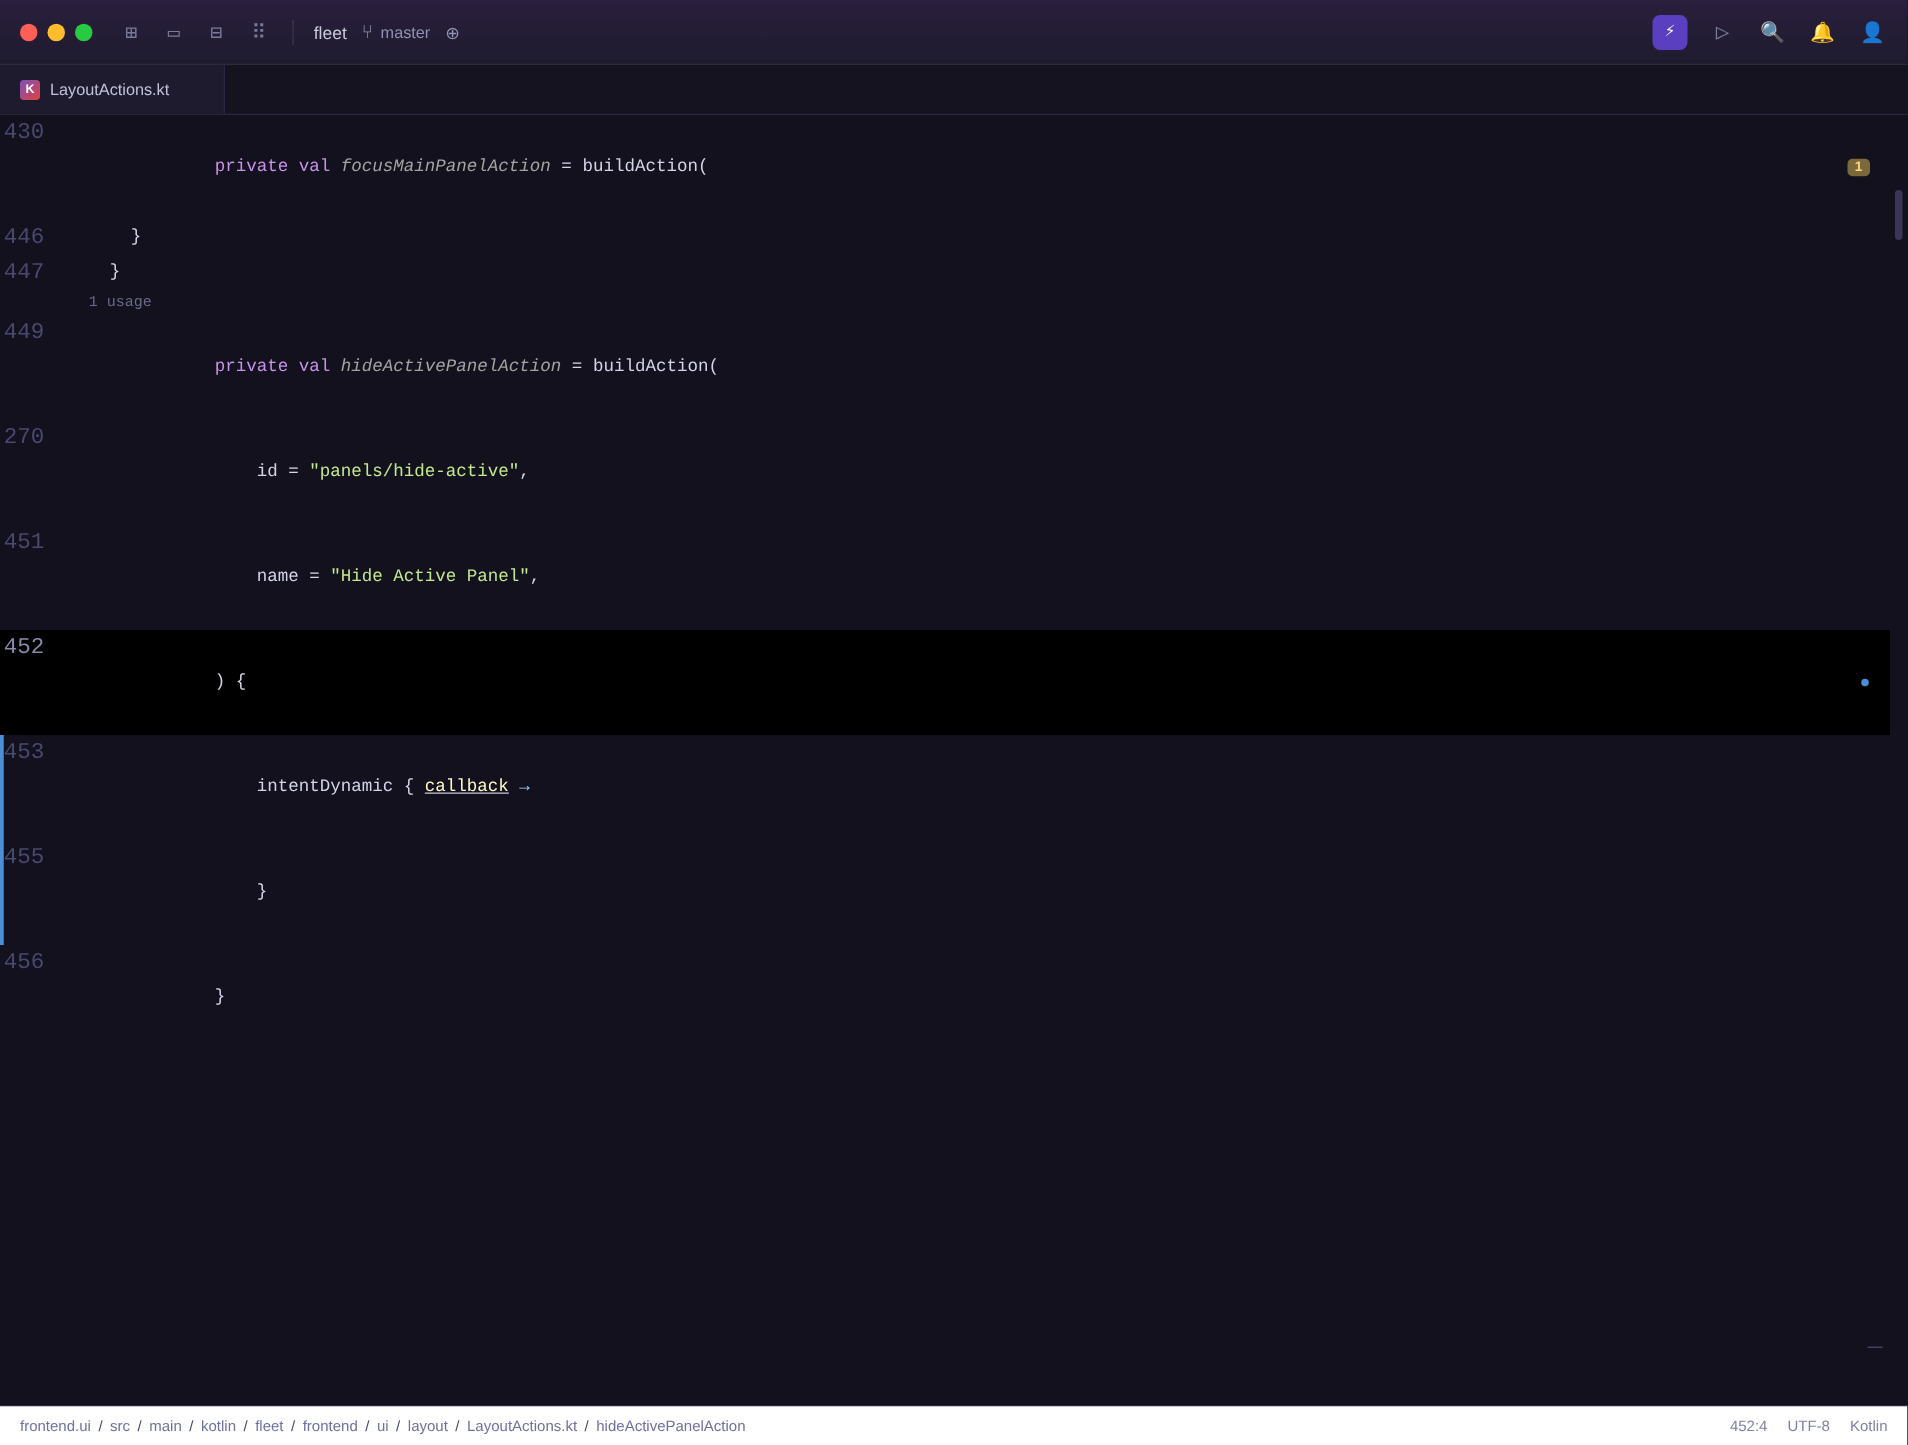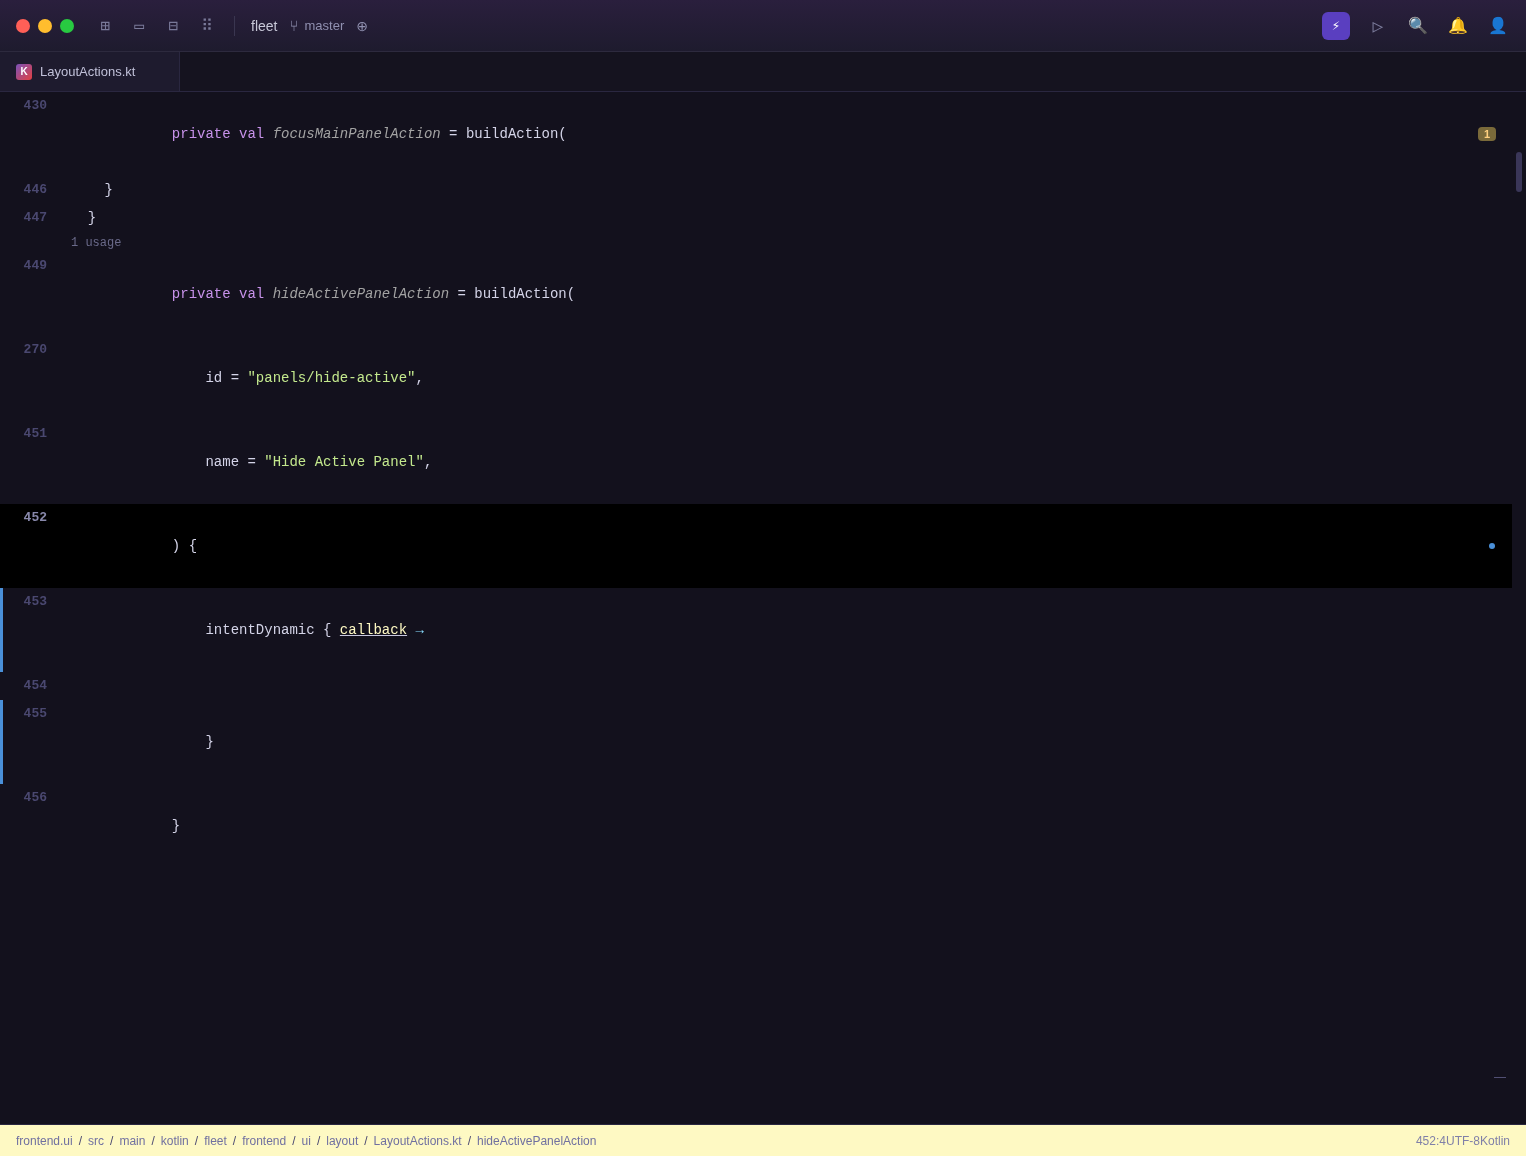--- a/index.html
+++ b/index.html
@@ -181,27 +181,25 @@
     }
 
     .code-line.active-line {
       background: #000000;
     }
 
     .line-number {
       width: 64px;
       min-width: 64px;
       color: #4a4870;
-      font-size: 13px;
+      font-size: 18px;
       line-height: 28px;
-      text-align: right;
       padding-right: 20px;
       user-select: none;
       flex-shrink: 0;
-      font-weight: bold;
     }
 
     .code-line.active-line .line-number {
       color: #8888aa;
     }
 
     .line-content {
       flex: 1;
       font-size: 14px;
       line-height: 28px;
@@ -251,21 +249,21 @@
     
     .scrollbar-area {
       width: 14px;
       background: #13111d;
       flex-shrink: 0;
     }
 
     
     .statusbar {
       height: 32px;
-      background: #fef9c3;
+      background: #ffffff;
       display: flex;
       align-items: center;
       padding: 0 16px;
       gap: 6px;
       flex-shrink: 0;
       border-top: 1px solid #2a2740;
     }
 
     .statusbar-text {
       color: #7070a0;
@@ -276,21 +274,21 @@
     .statusbar-sep {
       color: #4a4870;
       font-family: -apple-system, sans-serif;
       font-size: 12px;
     }
 
     .statusbar-right {
       margin-left: auto;
       display: flex;
       align-items: center;
-      gap: 0;
+      gap: 16px;
     }
 
     .statusbar-right-text {
       color: #8080a8;
       font-family: -apple-system, sans-serif;
       font-size: 12px;
     }
 
     
     .scrollbar-thumb {
@@ -426,25 +424,20 @@
         </div>
 
         <div class="code-line">
           <div class="left-bar-indicator blue"></div>
           <div class="line-number">453</div>
           <div class="line-content">
             <span class="normal">    intentDynamic { </span><span class="callback-underline">callback</span><span class="arrow"> →</span>
           </div>
         </div>
 
-        <div class="code-line">
-          <div class="left-bar-indicator"></div>
-          <div class="line-number">454</div>
-          <div class="line-content"></div>
-        </div>
 
         <div class="code-line">
           <div class="left-bar-indicator blue"></div>
           <div class="line-number">455</div>
           <div class="line-content">
             <span class="normal">    }</span>
           </div>
         </div>
 
         <div class="code-line">

